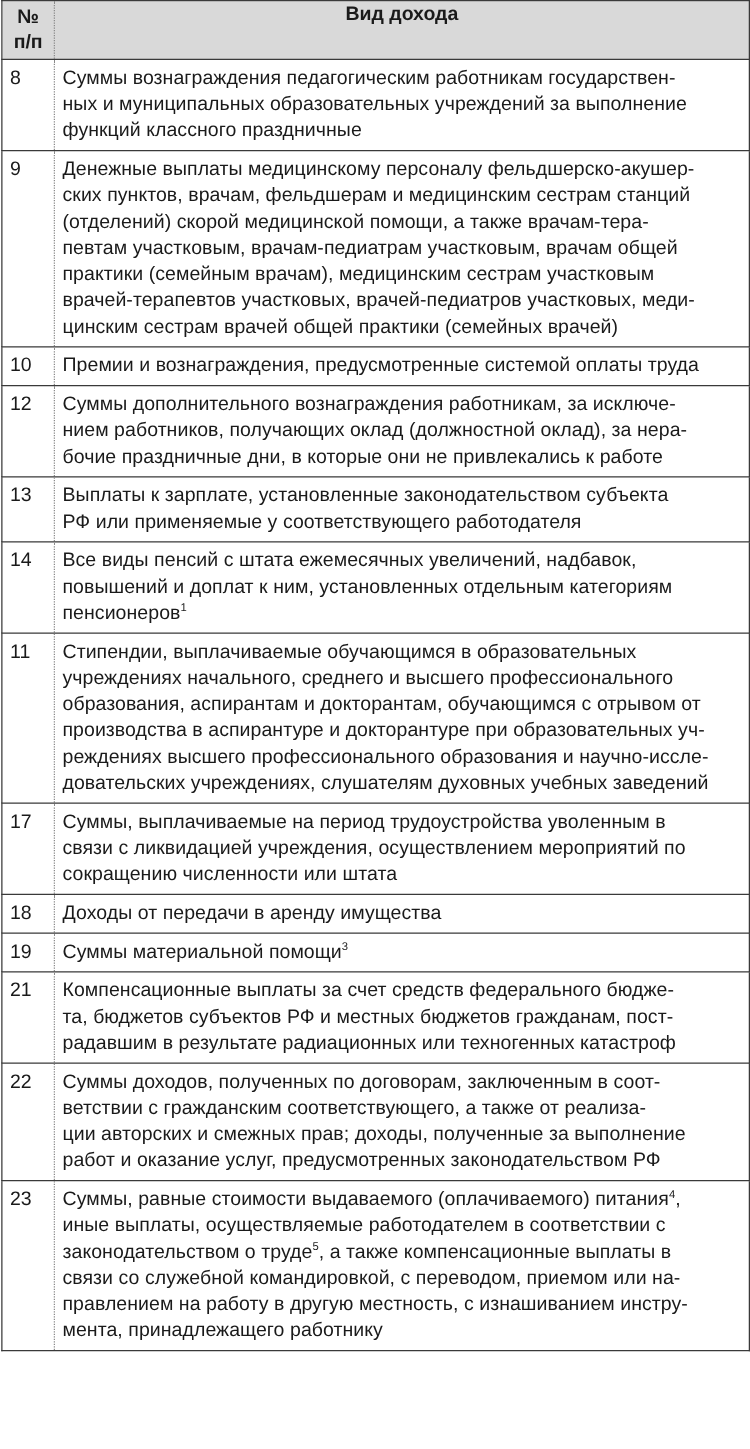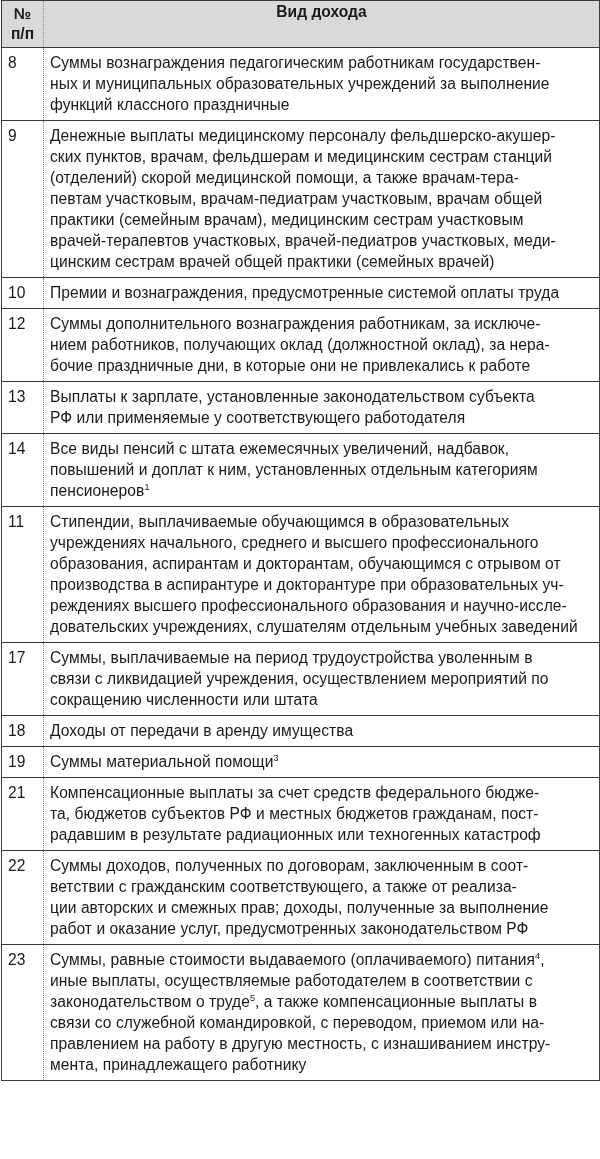--- a/index.html
+++ b/index.html
@@ -114,21 +114,21 @@
         </td>
       </tr>
       <tr>
         <td class="num">11</td>
         <td class="text">
           <div><span>Стипендии, выплачиваемые обучающимся в образовательных</span></div>
           <div><span>учреждениях начального, среднего и высшего профессионального</span></div>
           <div><span>образования, аспирантам и докторантам, обучающимся с отрывом от</span></div>
           <div><span>производства в аспирантуре и докторантуре при образовательных уч-</span></div>
           <div><span>реждениях высшего профессионального образования и научно-иссле-</span></div>
-          <div><span>довательских учреждениях, слушателям отдельным учебных заведений</span></div>
+          <div><span>довательских учреждениях, слушателям духовных учебных заведений</span></div>
         </td>
       </tr>
       <tr>
         <td class="num">17</td>
         <td class="text">
           <div><span>Суммы, выплачиваемые на период трудоустройства уволенным в</span></div>
           <div><span>связи с ликвидацией учреждения, осуществлением мероприятий по</span></div>
           <div><span>сокращению численности или штата</span></div>
         </td>
       </tr>

